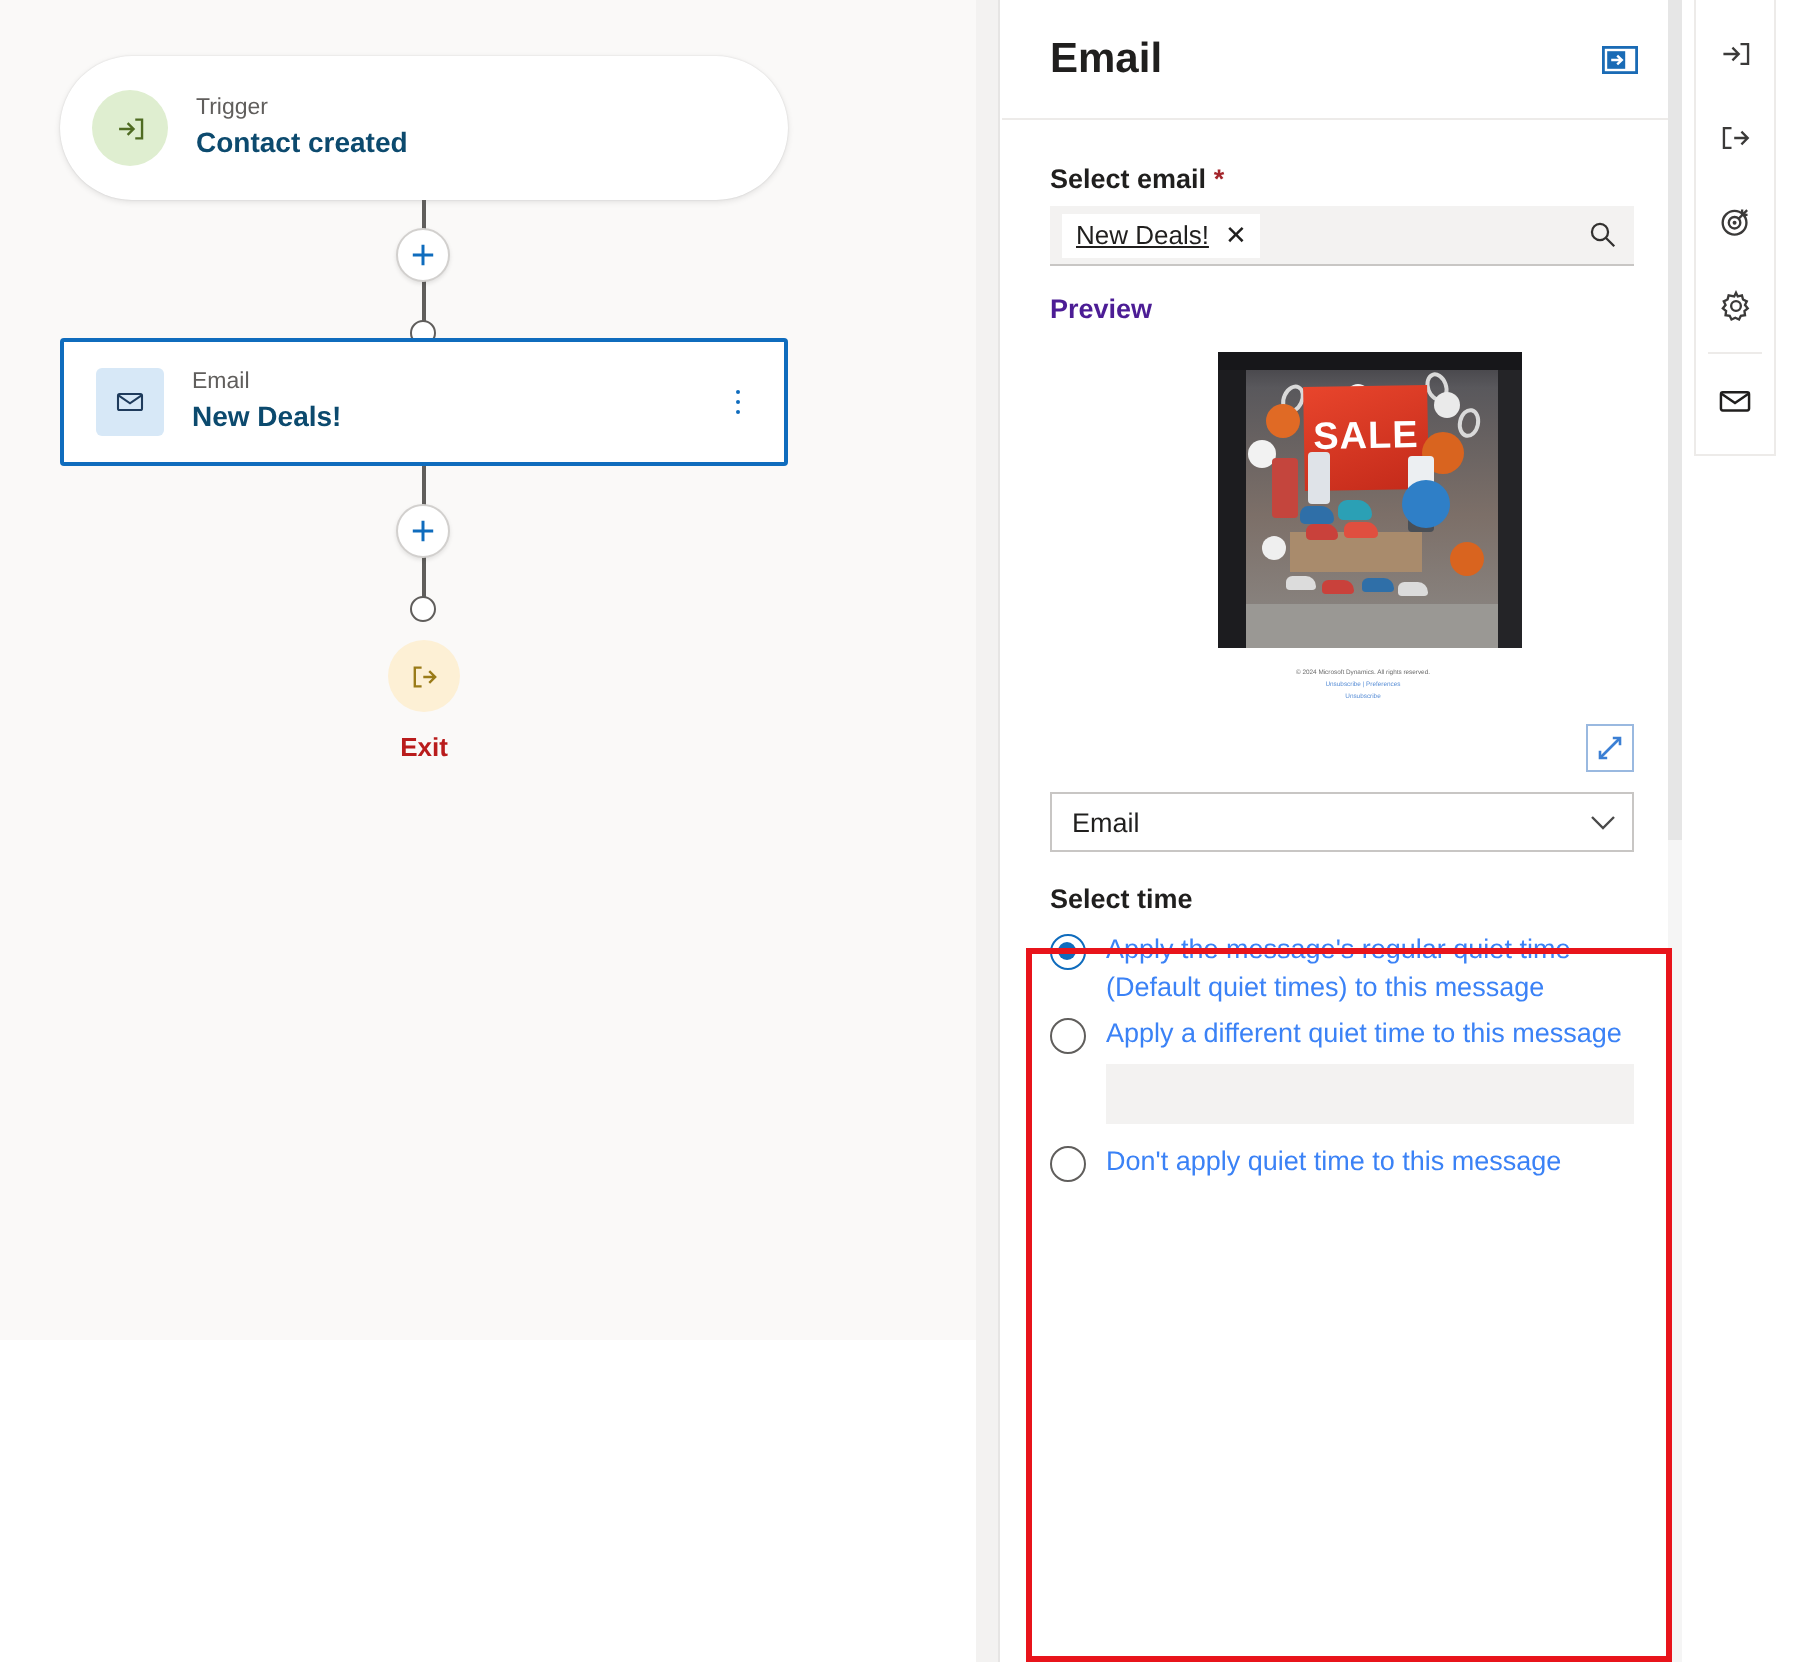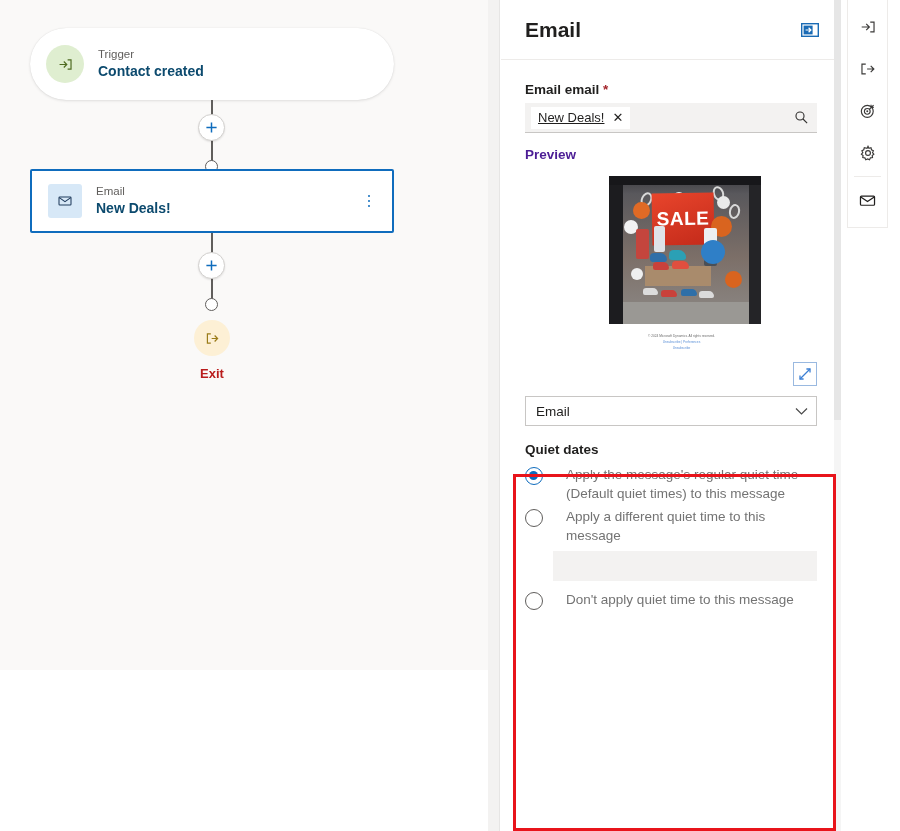--- a/index.html
+++ b/index.html
@@ -271,21 +271,21 @@
     background: #fff;
     margin-top: 1px;
     position: relative;
   }
   .radio.checked { border-color: #0f6cbd; border-width: 1.5px; }
   .radio.checked::after {
     content: ""; position: absolute;
     left: 3px; top: 3px; width: 9px; height: 9px;
     border-radius: 50%; background: #0f6cbd;
   }
-  .radio-label { margin-left: 23px; font-size: 13.5px; line-height: 1.38; color: #737373; }
+  .radio-label { margin-left: 10px; font-size: 13.5px; line-height: 1.38; color: #3b82f6; }
 
   .empty-input {
     margin: 4px 0 10px 28px;
     height: 30px;
     background: #f3f2f1;
   }
 
   .info-card {
     margin-top: 8px;
     background: #f6f6f6;
@@ -426,21 +426,21 @@
           <rect x="0.7" y="0.7" width="16.6" height="12.6" fill="none" stroke="#1a6bb5" stroke-width="1.4"></rect>
           <rect x="2.6" y="2.6" width="9" height="8.8" fill="#1a6bb5"></rect>
           <path d="M4.6 7h5M7.6 4.8L9.9 7 7.6 9.2" stroke="#fff" stroke-width="1.2" fill="none"></path>
         </svg>
       </div>
     </div>
 
     <div class="panel-body">
 
       <label class="field-label">
-        <span>Email email</span>
+        <span>Select email</span>
         <span class="req">*</span>
       </label>
 
       <div class="picker">
         <div class="token">
           <span class="token-text">New Deals!</span>
           <span class="token-x">✕</span>
         </div>
         <div class="picker-search">
           <svg width="15" height="15" viewBox="0 0 16 16" fill="none" stroke="#323130" stroke-width="1.2">
@@ -507,21 +507,21 @@
       <div class="select-box">
         <span>Email</span>
         <span class="select-chevron">
           <svg width="13" height="9" viewBox="0 0 13 9" fill="none" stroke="#4a4a4a" stroke-width="1.2">
               <path d="M1 1.5l5.5 5.5L12 1.5"></path>
             </svg>
         </span>
       </div>
 
       <div class="quiet-section">
-        <div class="quiet-heading">Quiet dates</div>
+        <div class="quiet-heading">Select time</div>
 
         <div class="radio-row">
           <div class="radio checked"></div>
           <div class="radio-label">Apply the message's regular quiet time (Default quiet times) to this message</div>
         </div>
 
         <div class="radio-row">
           <div class="radio"></div>
           <div class="radio-label">Apply a different quiet time to this message</div>
         </div>

